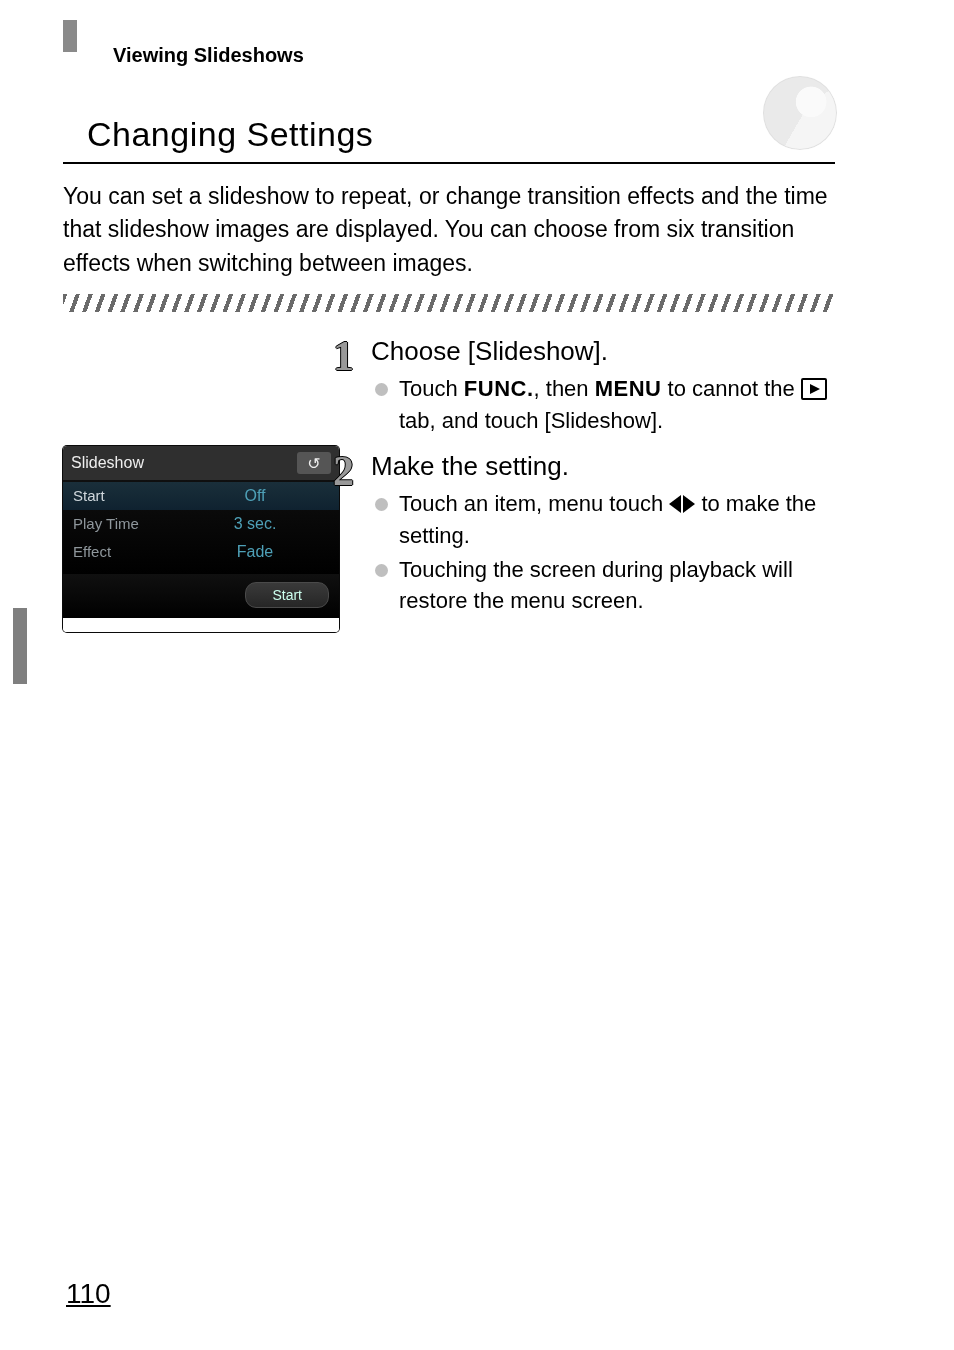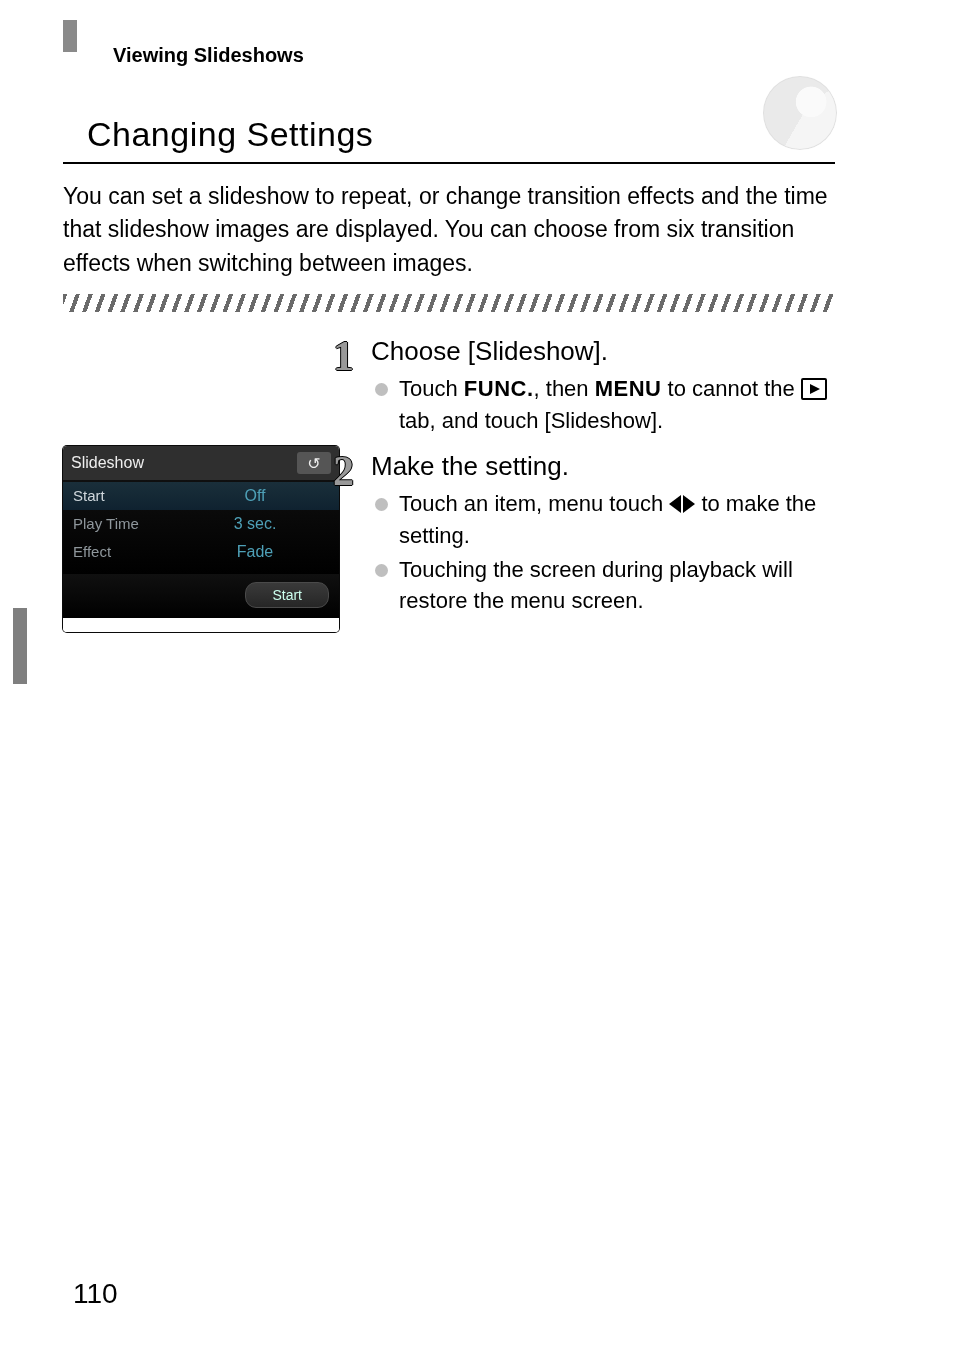--- a/index.html
+++ b/index.html
@@ -42,21 +42,21 @@
   .cam-row.selected .label { color: #cfd7dc; }
   .cam-row .value { flex: 1; text-align: center; color: #4ea0b7; font-size: 16px; }
   .cam-footer { background: linear-gradient(#101010, #000); padding: 8px 10px 10px; display: flex; justify-content: flex-end; }
   .cam-start { background: linear-gradient(#3a3a3a, #262626); border: 1px solid #4a4a4a; border-radius: 11px; padding: 4px 26px; color: #cfe; font-size: 14px; }
   .cam-bottom-gap { height: 14px; background: #fff; }
 
   .note-box { margin-top: 18px; background: #e9e9e9; padding: 18px 18px 18px 60px; position: relative; font-size: 22px; }
   .note-icon { position: absolute; left: 14px; top: 20px; }
   .note-icon svg { width: 30px; height: 34px; }
 
-  .page-number { position: absolute; left: 60px; bottom: 40px; font-size: 28px; }
+  .page-number { position: absolute; left: 53px; bottom: 40px; font-size: 28px; text-decoration: underline; }
 </style>
 </head>
 <body>
 <div class="page">
 
 <div class="left-edge-mark"></div>
 <div class="side-tab"></div>
 
 <div class="running-head">Viewing Slideshows</div>
 

